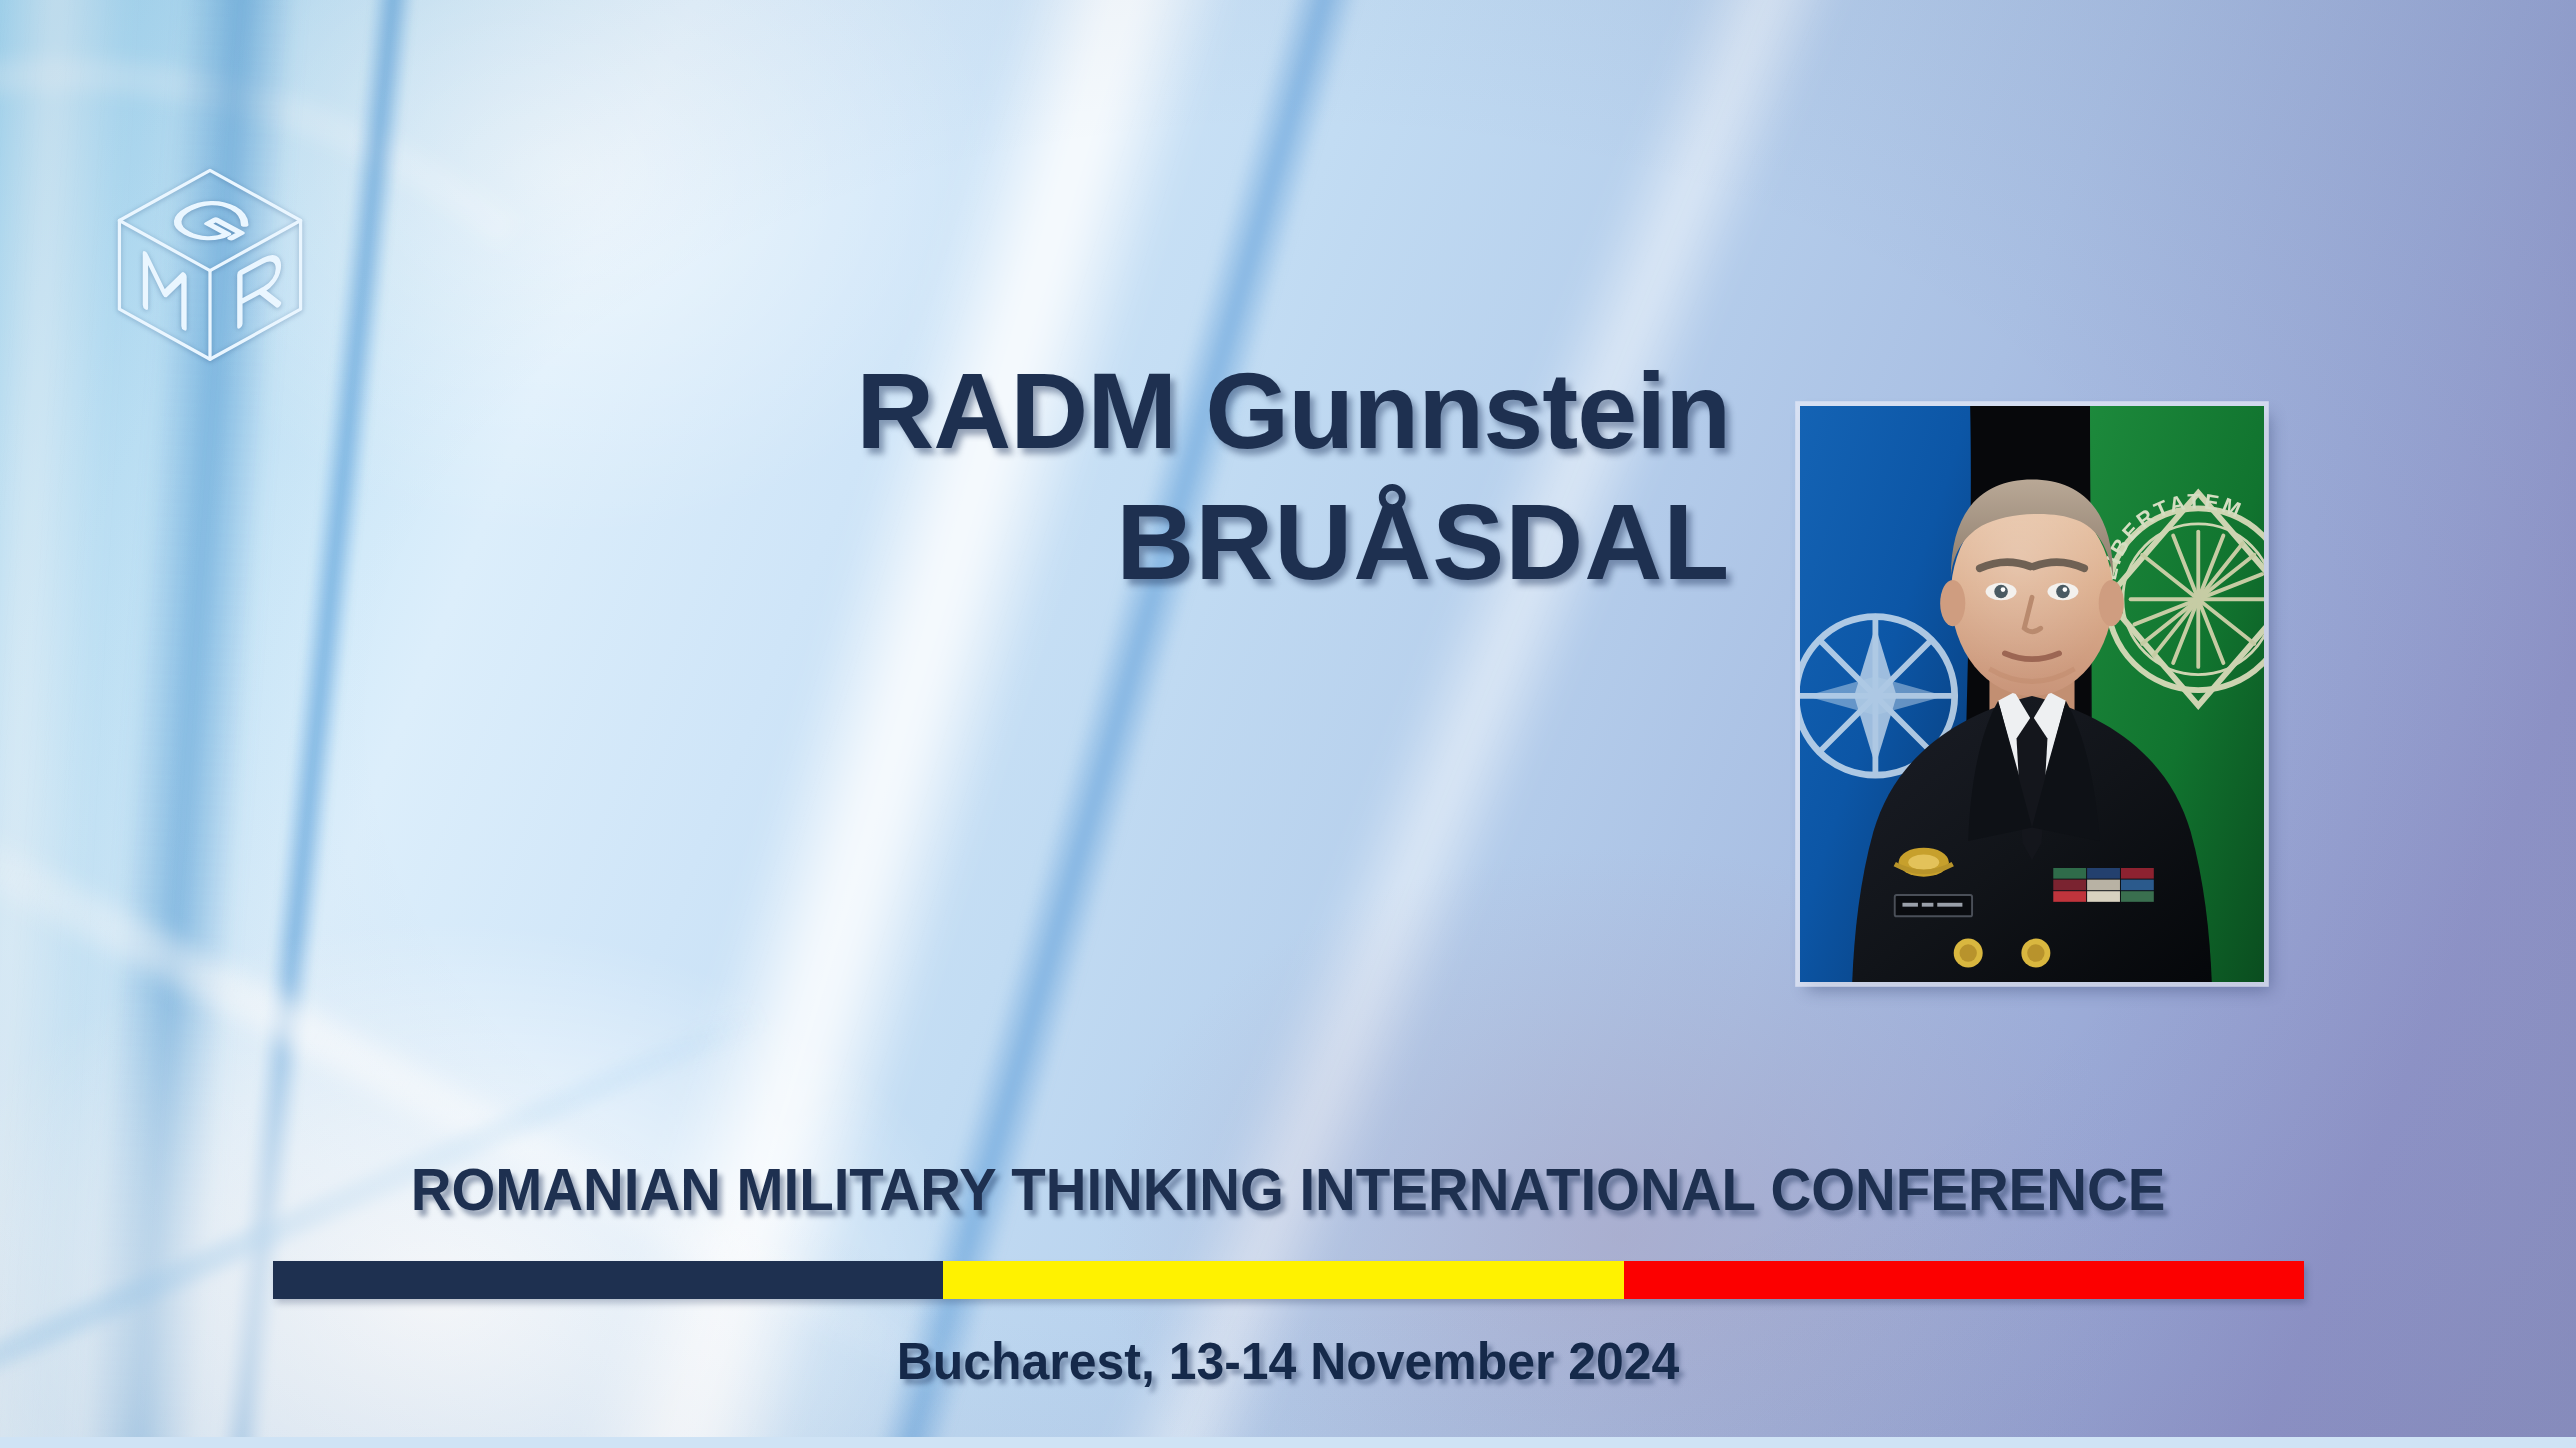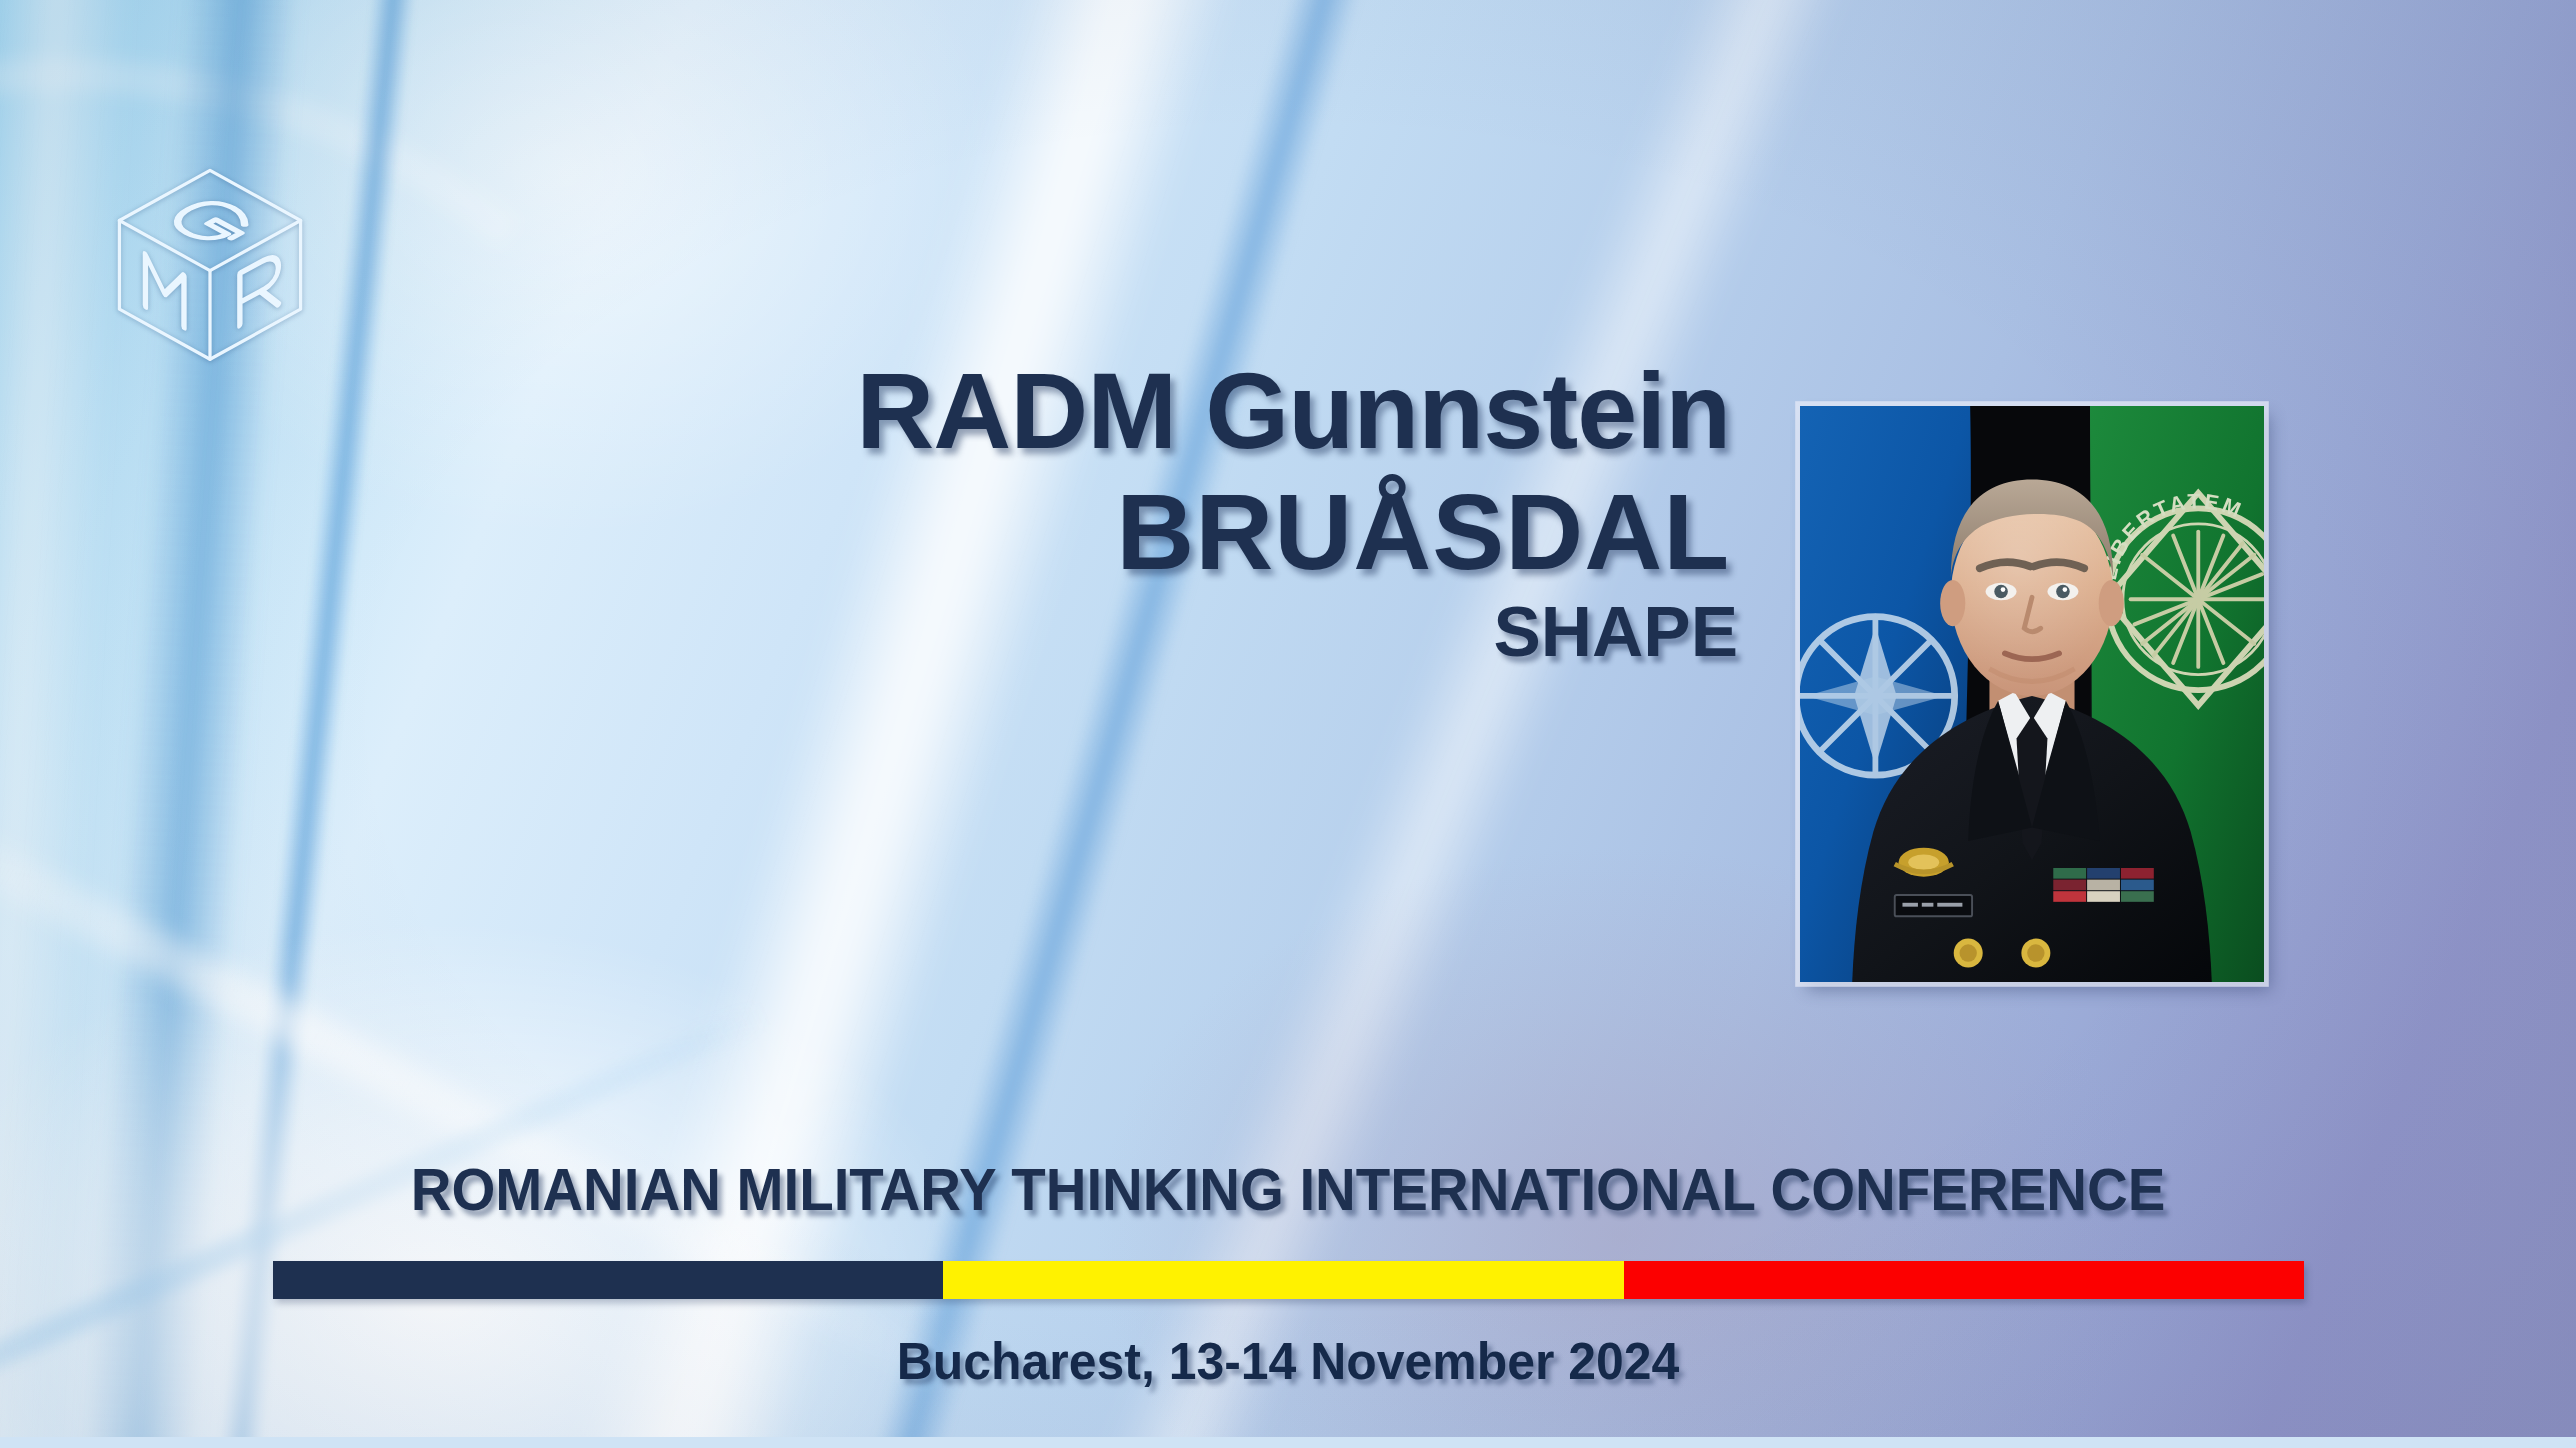--- a/index.html
+++ b/index.html
@@ -232,21 +232,21 @@
     white-space:nowrap;
   }
   #name-line-1 {
     font-size:108px;
     letter-spacing:-1px;
     padding-right:7.7px;
   }
   #name-line-2 {
     font-size:108px;
     letter-spacing:1px;
-    margin-top:13px;
+    margin-top:23px;
     padding-right:7.7px;
   }
   .role-line {
     font-weight:bold;
     font-size:71px;
     line-height:1.14;
     color:#1e3050;
     text-shadow:4.8px 5.8px 5.8px rgba(25,45,85,.40);
     white-space:nowrap;
   }
@@ -352,21 +352,20 @@
       <g transform="translate(157,140) matrix(1,-0.54,0,1.08,0,0) translate(-24,-30)">
         <path d="M8 56 L8 6 L32 6 C42 6 48 12 48 20 C48 28 42 34 32 34 L8 34
                  M30 34 L48 56" stroke-width="5.6"></path>
       </g>
     </g>
   </svg>
 
   <div id="text-block">
     <div class="title-line" id="name-line-1">RADM Gunnstein</div>
     <div class="title-line" id="name-line-2">BRUÅSDAL</div>
-    <div class="role-line" id="role-line-3">SHAPE</div>
   </div>
 
   <div id="portrait">
     <svg id="portrait-svg" viewBox="0 0 480 596" preserveAspectRatio="xMidYMid slice">
       <defs>
         <linearGradient id="natoFlag" x1="0" y1="0" x2="1" y2="1">
           <stop offset="0%" stop-color="#1463b4"></stop>
           <stop offset="45%" stop-color="#0c56a6"></stop>
           <stop offset="100%" stop-color="#06356e"></stop>
         </linearGradient>

